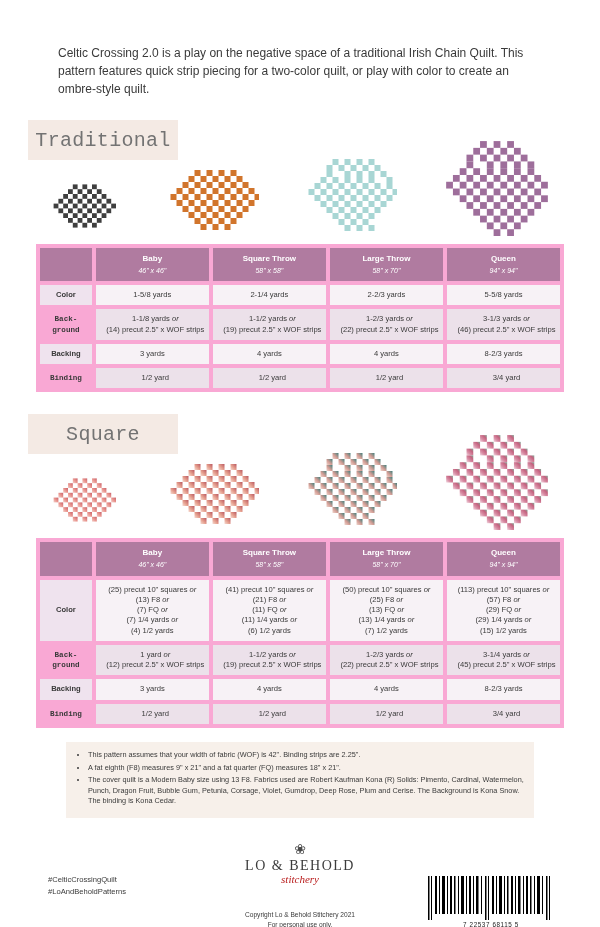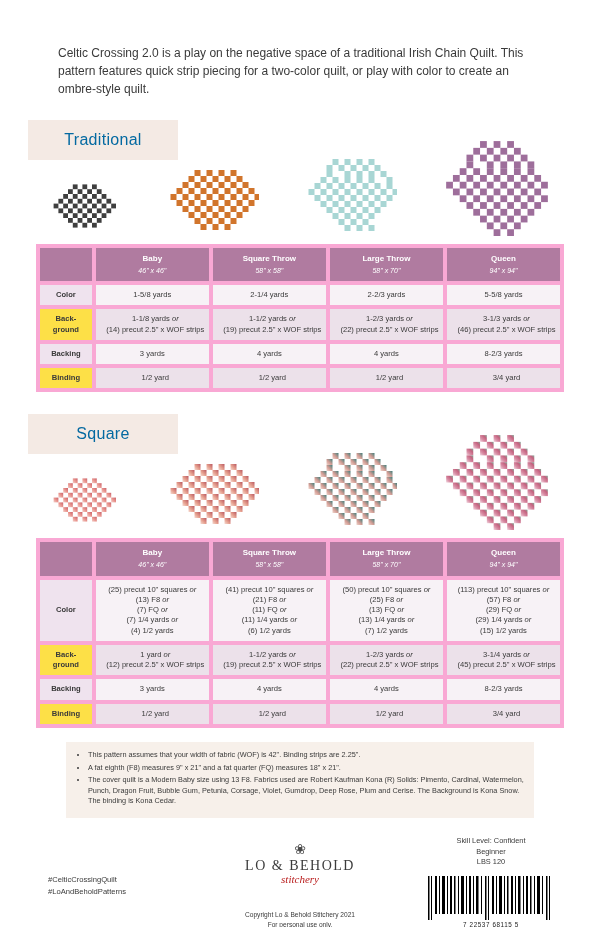--- a/index.html
+++ b/index.html
@@ -26,23 +26,23 @@
   
   .banner-wrap { position: relative; margin-top: 22px; height: 46px; }
   .banner {
     position: absolute;
     left: 28px; top: 0;
     width: 150px; height: 40px;
     background: #f4eae4;
     display: flex; align-items: center; justify-content: center;
   }
   .banner span {
-    font-family: Liberation Sans, sans-serif;
-    font-size: 16px;
-    color: #0369a1;
+    font-family: Liberation Mono, monospace;
+    font-size: 20px;
+    color: #737373;
     letter-spacing: .3px;
   }
 
   
   .quilt-row {
     display: flex;
     justify-content: space-around;
     align-items: flex-end;
     padding: 0 26px;
     height: 108px;
@@ -83,21 +83,21 @@
   table.sizing thead th.corner { background: #b07ba0; }
   table.sizing tbody th {
     background: #efe3ee;
     color: #3a3a3a;
     font-weight: bold;
     width: 56px;
     font-size: 7.6px;
   }
   table.sizing tbody td { background: #f7f2f6; width: 118px; }
   table.sizing tbody tr.alt td { background: #ece1ea; padding-left: 9px; }
-  table.sizing tbody tr.alt th { background: #fde047; }
+  table.sizing tbody tr.alt th { background: #f9a8d4; font-family: Liberation Mono, monospace; }
   em { font-style: italic; }
 
   
   .notes {
     margin: 14px auto 0 auto;
     width: 468px;
     background: #f7f0ea;
     padding: 8px 10px 9px 10px;
     font-size: 7.3px;
     line-height: 1.45;
@@ -823,25 +823,20 @@
       <div class="name">LO &amp; BEHOLD</div>
       <div class="sub">stitchery</div>
     </div>
 
     <div class="copyright">
       <div>Copyright Lo &amp; Behold Stitchery 2021</div>
       <div>For personal use only.</div>
       <div>Duplication of any kind is strictly prohibited.</div>
     </div>
 
-    <div class="skill">
-      <div>Skill Level: Confident</div>
-      <div>Beginner</div>
-      <div>LBS 120</div>
-    </div>
 
     <div class="barcode-wrap">
       <svg class="barcode" viewBox="0 0 126 44" preserveAspectRatio="none">
         <rect x="0" y="0" width="126" height="44" fill="#ffffff"></rect>
         <g fill="#000000">
           <rect x="2" y="0" width="1.5" height="44"></rect>
             <rect x="5" y="0" width="1" height="44"></rect>
           <rect x="9" y="0" width="2" height="38"></rect>
             <rect x="13" y="0" width="1" height="38"></rect>
           <rect x="16" y="0" width="3" height="38"></rect>

